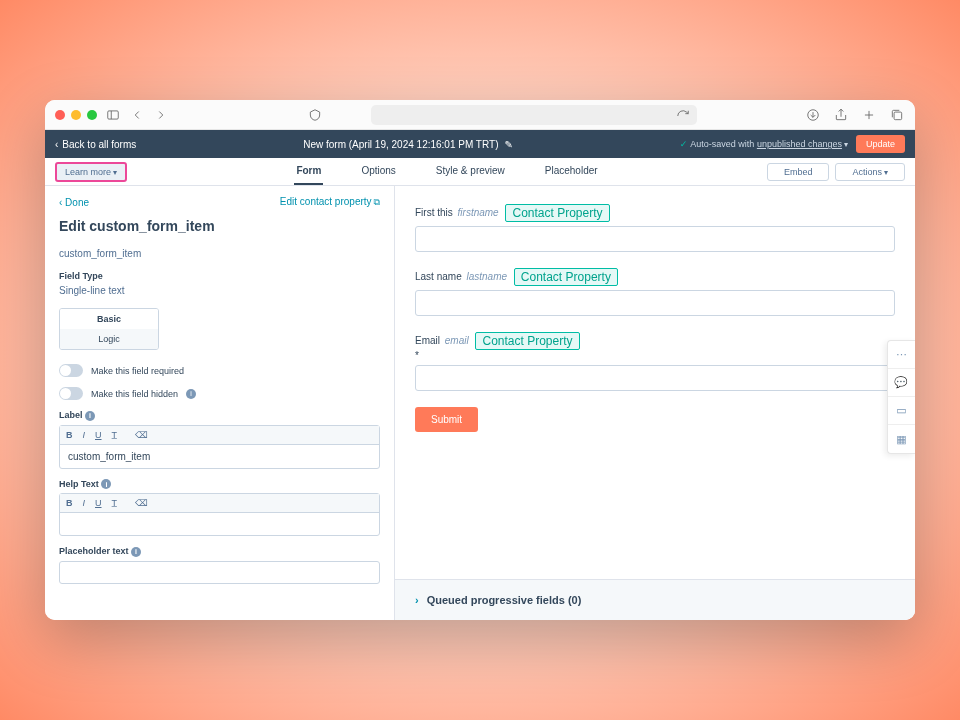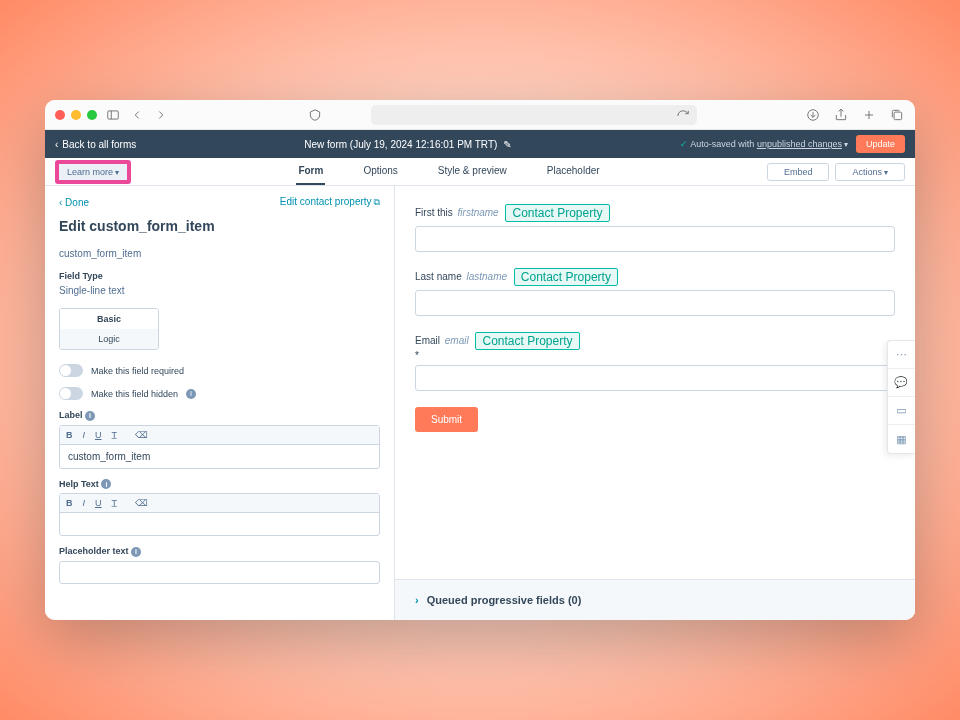--- a/index.html
+++ b/index.html
@@ -25,21 +25,21 @@
 .back-link { display:flex; align-items:center; gap:4px; cursor:pointer; }
 .appbar-center { flex:1; text-align:center; display:flex; align-items:center; justify-content:center; gap:6px; }
 .appbar-right { display:flex; align-items:center; gap:8px; }
 .autosave { color:#cbd6e2; font-size:9px; }
 .autosave .check{color:#00bda5;margin-right:3px}
 .autosave u{text-decoration:underline}
 .btn-update { background:#ff7a59; color:#fff; border:none; border-radius:3px; padding:4px 10px; font-size:9px; cursor:pointer; }
 
 
 .subbar { height:28px; background:#fff; border-bottom:1px solid #dfe3eb; display:flex; align-items:center; padding:0 10px; font-size:10px; color:#33475b; }
-.learn-btn { background:#eaf0f6; border:4px solid #ec4899; border-radius:3px; padding:3px 8px; font-size:9px; color:#506e91; cursor:pointer; }
+.learn-btn { background:#eaf0f6; border:2px solid #ec4899; border-radius:3px; padding:3px 8px; font-size:9px; color:#506e91; cursor:pointer; }
 .tabs { display:flex; gap:36px; margin:0 auto; }
 .tab { padding:7px 2px; cursor:pointer; color:#33475b; }
 .tab.active { border-bottom:2px solid #33475b; font-weight:600; }
 .sub-right { display:flex; gap:6px; }
 .mini-btn { background:#fff; border:1px solid #cbd6e2; border-radius:3px; padding:3px 16px; font-size:9px; color:#506e91; cursor:pointer; }
 
 
 .main { flex:1; display:flex; overflow:hidden; }
 .left { width:350px; border-right:1px solid #dfe3eb; background:#fff; padding:10px 14px; overflow-y:auto; font-size:10px; color:#33475b; }
 .right { flex:1; background:#fff; display:flex; flex-direction:column; overflow:hidden; }
@@ -154,21 +154,21 @@
         </div>
     </div>
   </div>
 
   <div class="appbar">
     <div class="back-link">
       <span>‹</span>
       <span>Back to all forms</span>
     </div>
     <div class="appbar-center">
-      <span>New form (July 19, 2024 12:16:01 PM TRT)</span>
+      <span>New form (April 19, 2024 12:16:01 PM TRT)</span>
       <span>✎</span>
     </div>
     <div class="appbar-right">
       <span class="autosave">
         <span class="check">✓</span><span>Auto-saved with </span><u>unpublished changes</u><span class="caret">▾</span>
       </span>
       <button class="btn-update">Update</button>
     </div>
   </div>
 

